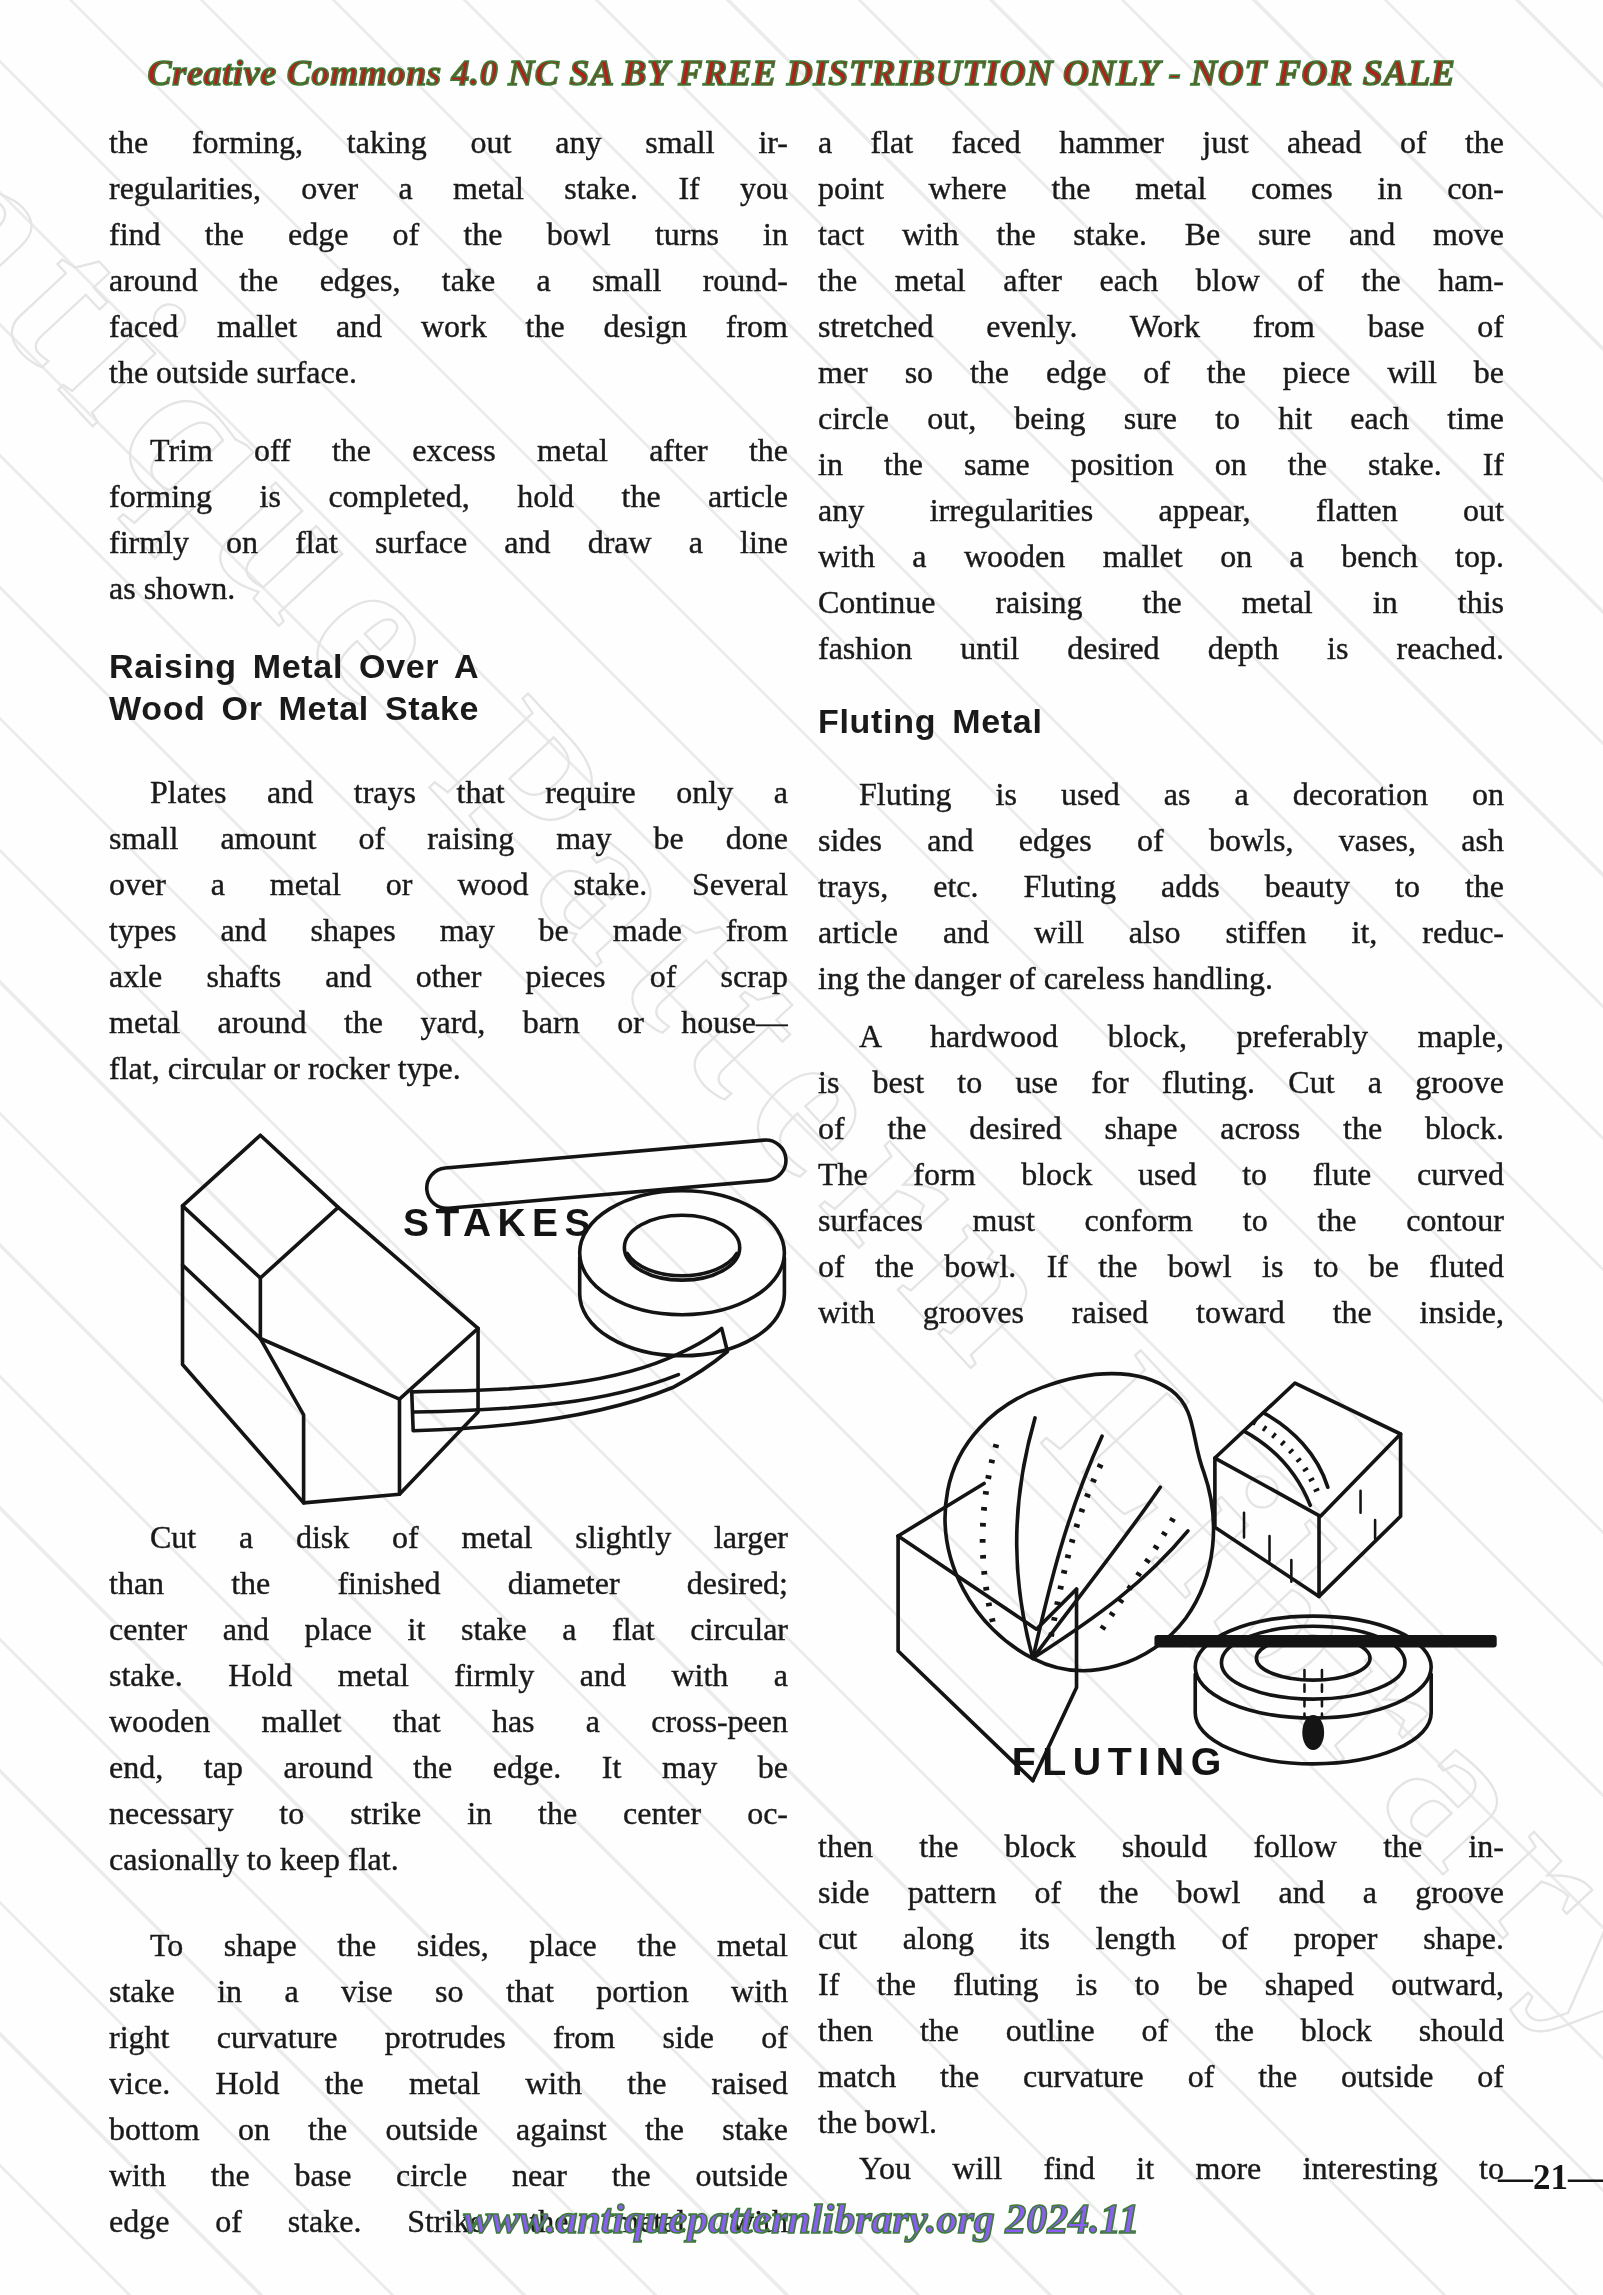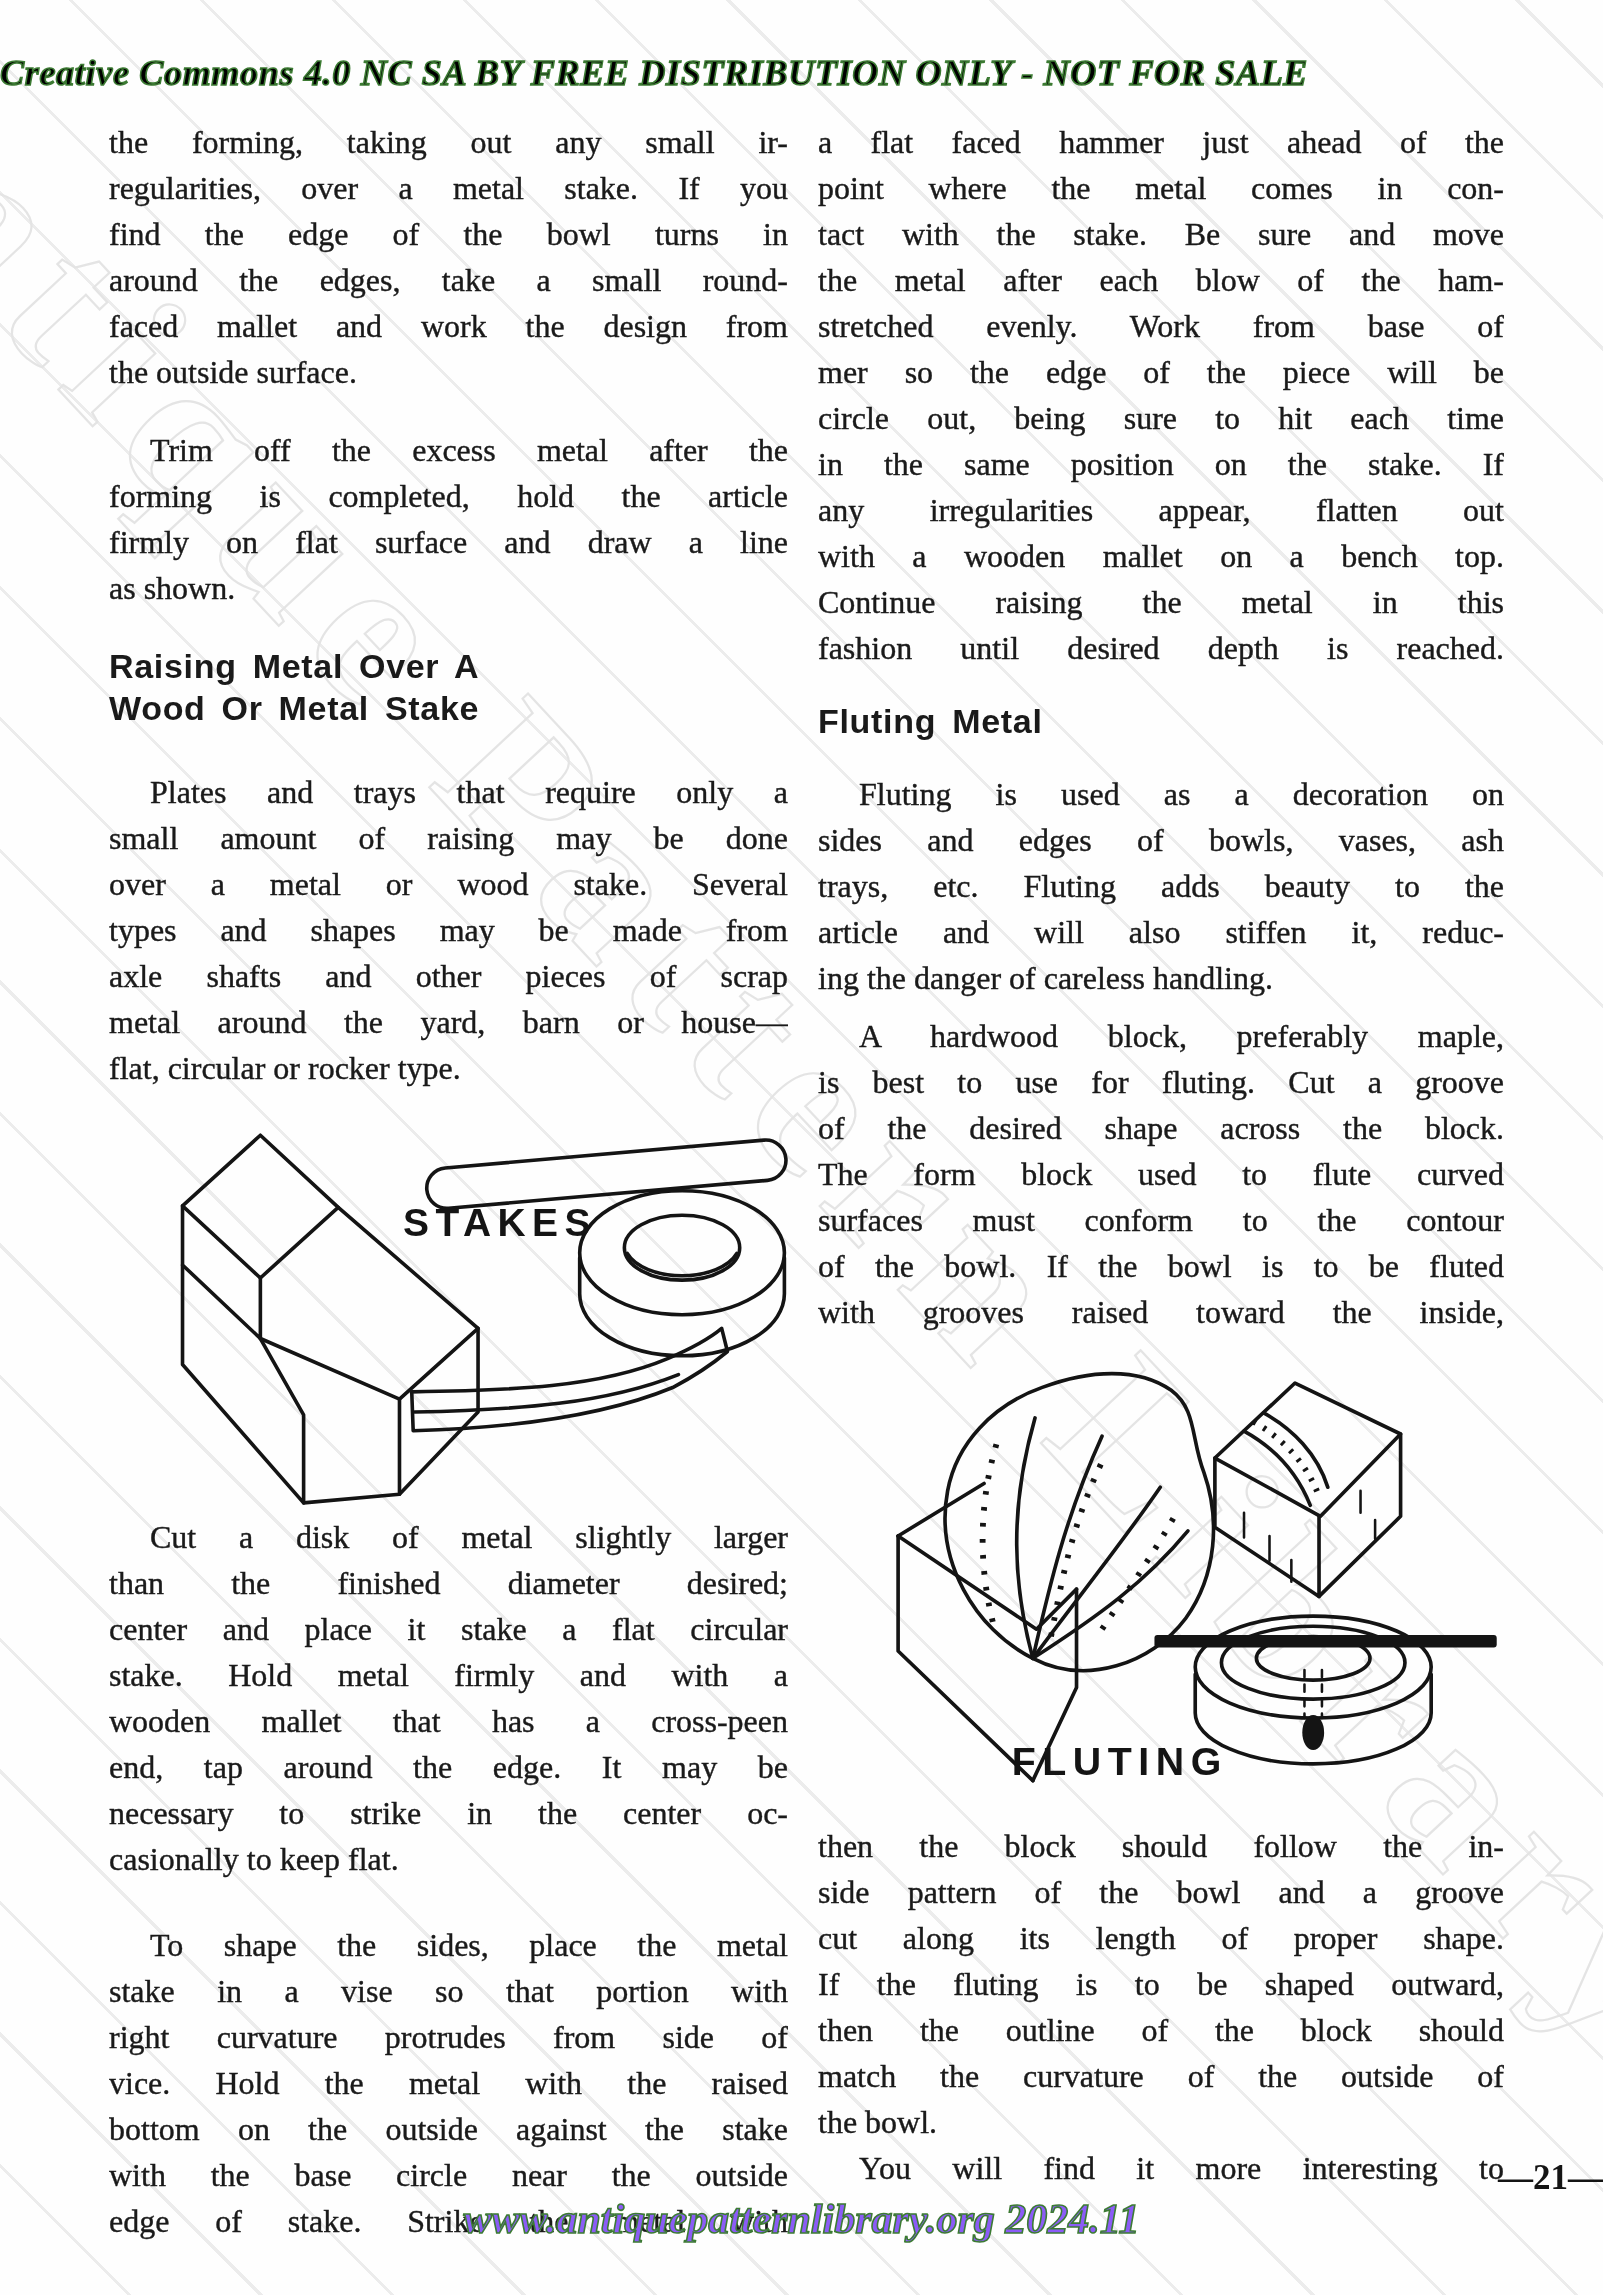--- a/index.html
+++ b/index.html
@@ -15,23 +15,23 @@
   }
   .watermark {
     position:absolute; left:-80px; top:-36px; z-index:2;
     transform:rotate(47deg); transform-origin:0 0;
     font-family:"Liberation Serif", serif; font-weight:bold;
     font-size:208px; letter-spacing:22px; white-space:nowrap;
     color:transparent; -webkit-text-stroke:2.2px #e4e4e4;
   }
   .content { position:absolute; inset:0; z-index:3; }
   .license-header {
-    position:absolute; top:52px; left:0; width:100%; 
+    position:absolute; top:52px; left:0; width:100%; text-align:center;
     font-style:italic; font-weight:bold; font-size:36px; letter-spacing:0.7px;
-    color:#000000; -webkit-text-stroke:1.6px #3c7b33;
+    color:#b91c1c; -webkit-text-stroke:1.6px #3c7b33;
   }
   .col { position:absolute; top:119px; }
   .col-left  { left:109px;  width:679px; }
   .col-right { left:818px; width:686px; }
   .para { font-size:32px; -webkit-text-stroke:0.4px #1a1a1a; }
   .pline { text-align:justify; text-align-last:justify; height:46px; line-height:46px; overflow:hidden; }
   .plast { height:46px; line-height:46px; text-align:left; }
   .para.indent .pline:first-child { text-indent:41px; }
   .section-heading {
     font-family:Liberation Sans, sans-serif; font-weight:bold;

